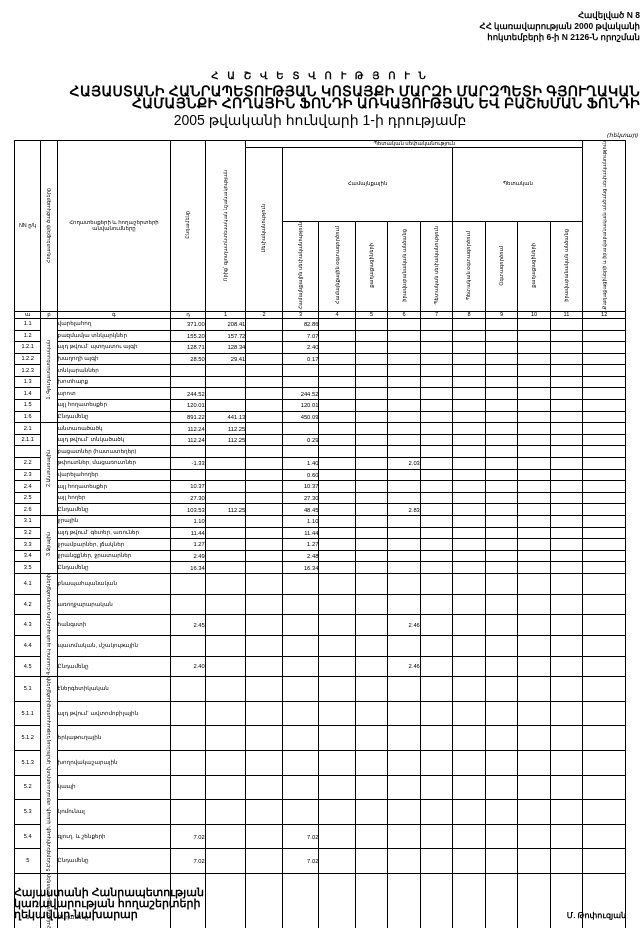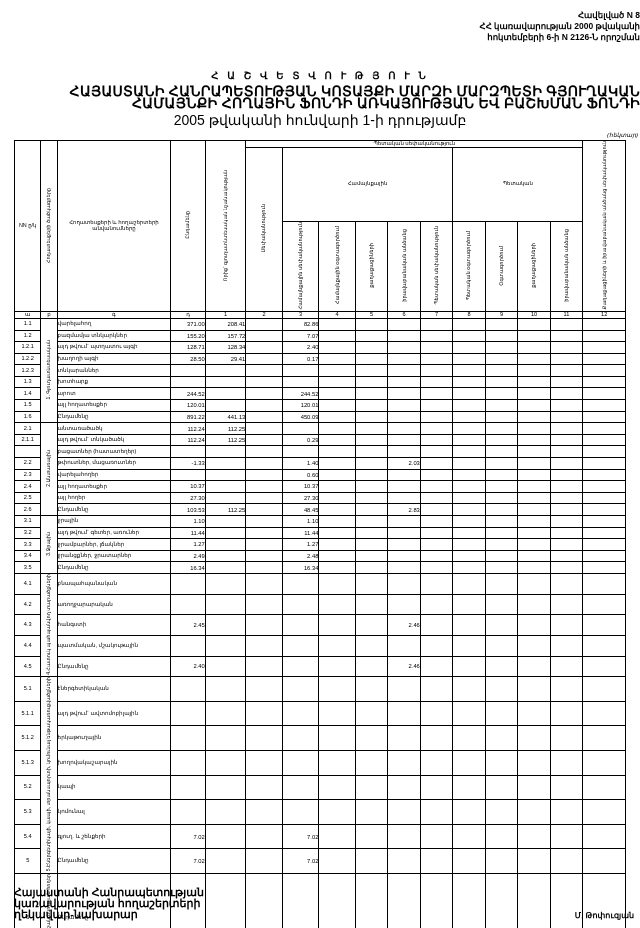--- a/index.html
+++ b/index.html
@@ -97,21 +97,21 @@
   .row{height:11.6px;}
   .footer{
     position:absolute;
     left:14px;bottom:22px;
     font-size:11px;
     line-height:11px;
     font-weight:bold;
   }
   .footer-sign{
     position:absolute;
-    right:20px;bottom:22px;
+    right:28px;bottom:22px;
     font-size:8px;
     font-weight:bold;
   }
 </style>
 </head>
 <body>
 
 <div class="page">
 
   <div class="appendix">

